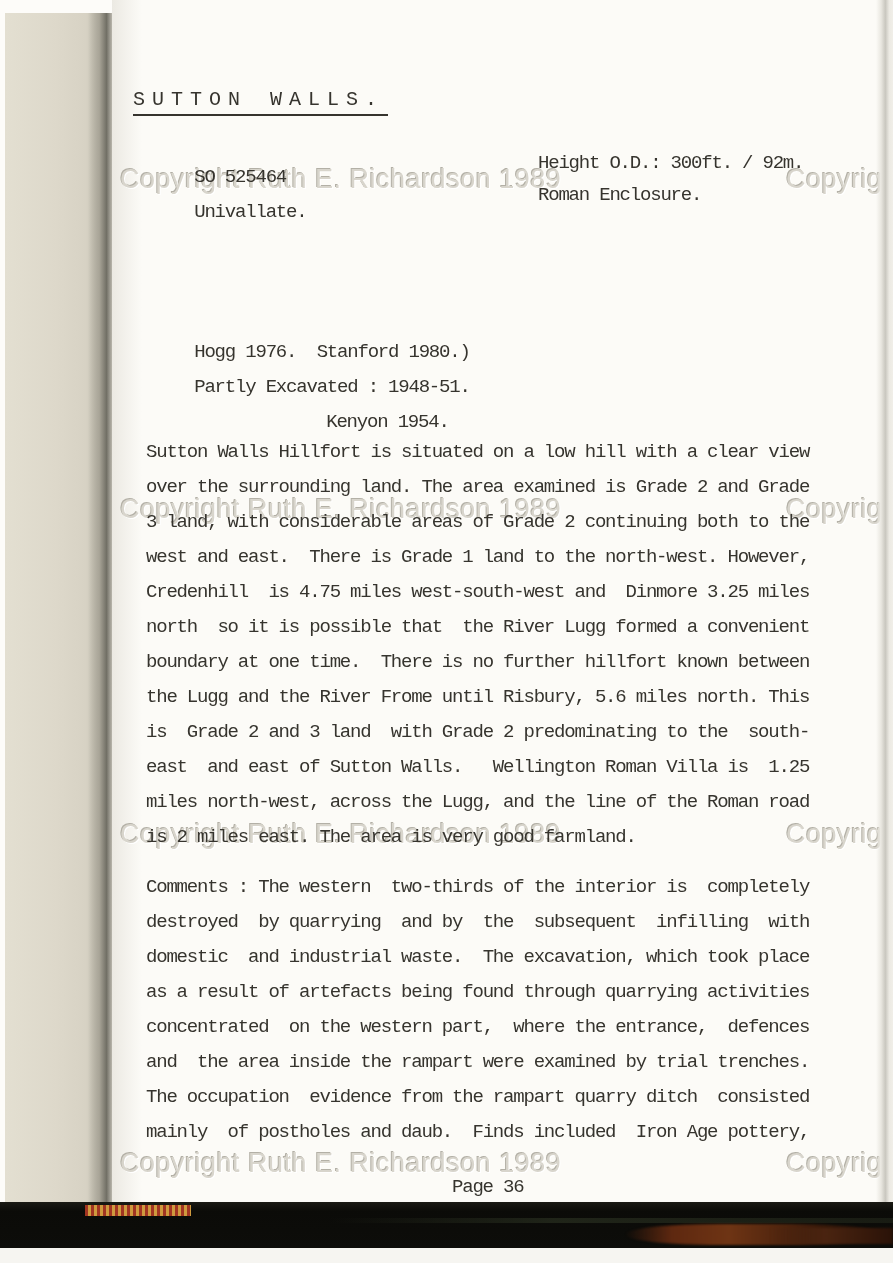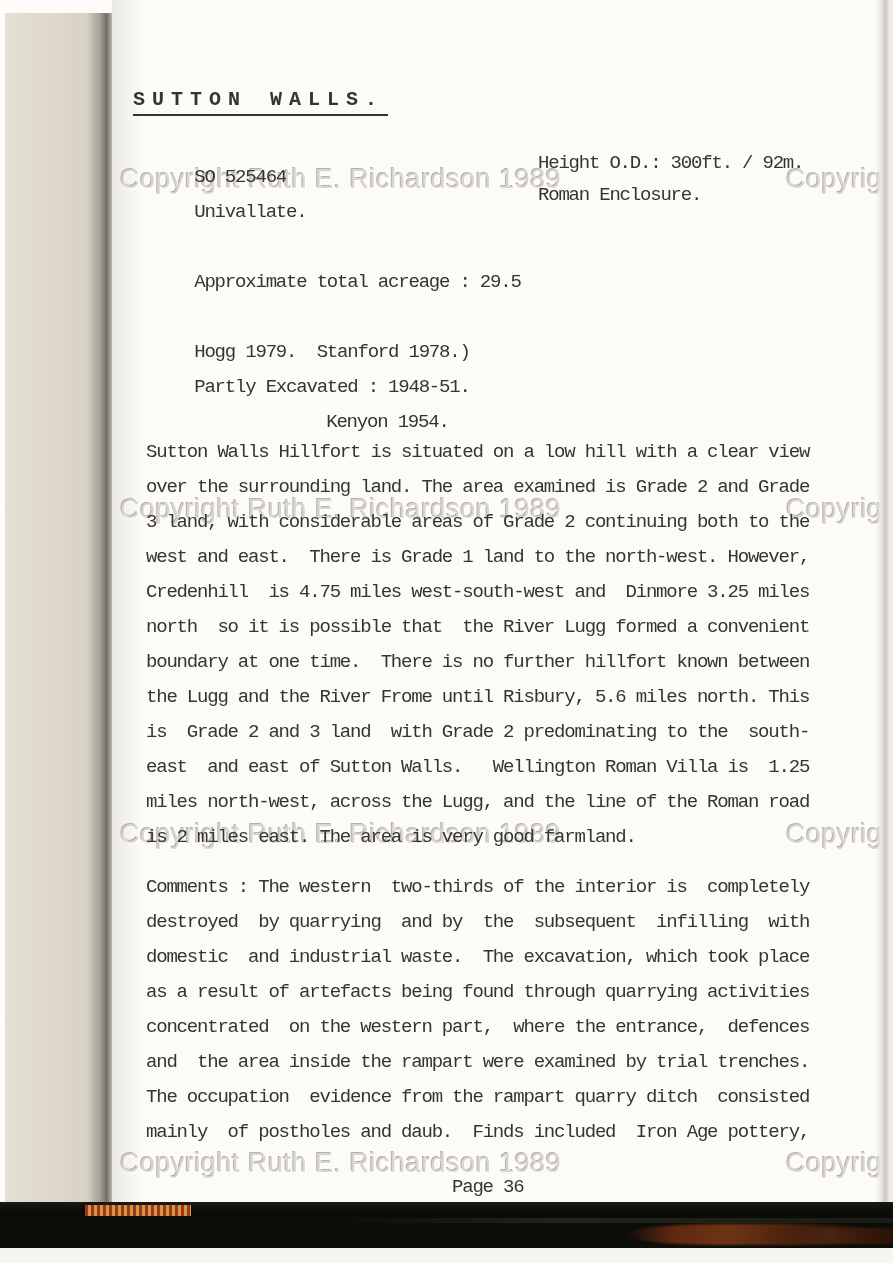--- a/index.html
+++ b/index.html
@@ -68,21 +68,21 @@
     color:#d8d5cc;white-space:pre;
     text-shadow:1px 1px 0 #ffffff,-1px -1px 0 #b3b0a6;
     letter-spacing:.5px;
   }
   .wm-left{left:120px;}
   .wm-right{left:786px;}
   
   .content{position:absolute;left:0;top:0;width:893px;height:1263px;z-index:2;}
   .tw{color:#36342e;font-size:19px;letter-spacing:-1.2px;white-space:pre;}
   .title{
-    position:absolute;left:133px;top:88px;font-size:20px;font-weight:bold;
+    position:absolute;left:133px;top:88px;font-size:20px;font-weight:normal;
     letter-spacing:7px;word-spacing:4px;line-height:24px;
     border-bottom:2px solid #36342e;padding:0 4px 2px 0;
   }
   .t-line{position:absolute;left:133px;width:750px;line-height:22px;}
   .cell-right{position:absolute;left:405px;top:8px;}
   .drop{top:5px;}
   .indent{left:265px;}
   .para{position:absolute;left:133px;width:700px;margin-left:13px;}
   .para .bline{height:35px;line-height:35px;}
   .footer-line{position:absolute;left:452px;top:1176px;line-height:22px;}
@@ -131,27 +131,24 @@
       <span>SO 525464</span>
       <span class="cell-right">Height O.D.: 300ft. / 92m.</span>
     </div>
 
     <div class="tw t-line" style="top:179px">
       <span>Univallate.</span>
       <span class="cell-right drop">Roman Enclosure.</span>
     </div>
 
 
-    <div class="tw t-line" style="top:249px">
-      <span>Approximate total acreage : 29.5</span>
-    </div>
 
 
     <div class="tw t-line" style="top:319px">
-      <span>Hogg 1979.  Stanford 1978.)</span>
+      <span>Hogg 1976.  Stanford 1980.)</span>
     </div>
 
     <div class="tw t-line" style="top:354px">
       <span>Partly Excavated : 1948-51.</span>
     </div>
 
     <div class="tw t-line indent" style="top:389px">
       <span>Kenyon 1954.</span>
     </div>
 

